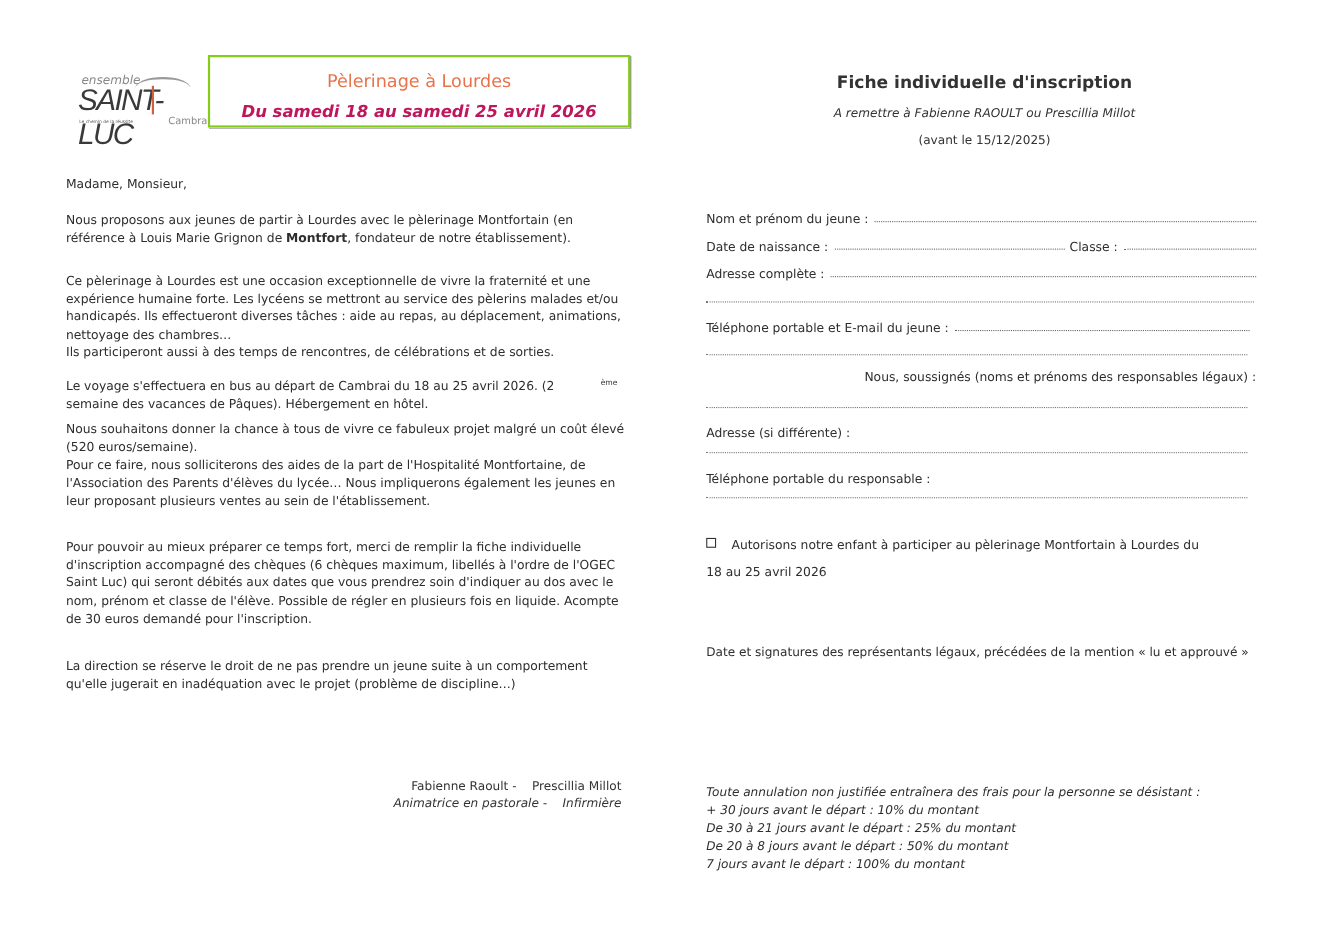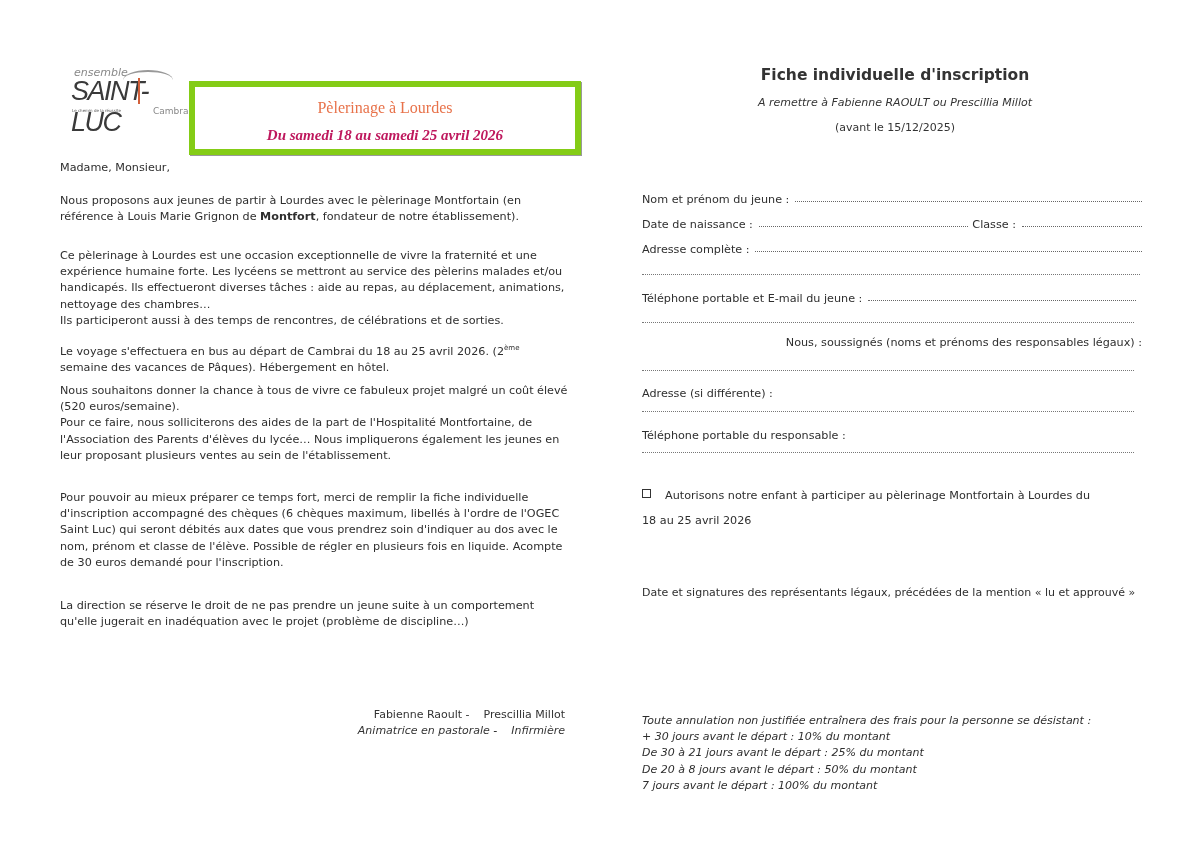--- a/index.html
+++ b/index.html
@@ -10,21 +10,21 @@
   .abs { position:absolute; }
   
   .logo { left:57px; top:66px; width:125px; height:56px;margin-left:11px; }
   .logo .ens { position:absolute; left:6px; top:0; font-size:11px; font-style:italic; color:#888; }
   .logo .main { position:absolute; left:3px; top:10px; font-size:27px; font-style:italic; color:#3a3a3a; letter-spacing:-1.5px; font-family:"Liberation Sans", sans-serif; }
   .logo .tag { position:absolute; left:4px; top:42px; font-size:4px; color:#555; }
   .logo .city { position:absolute; left:85px; top:40px; font-size:9px; color:#888; }
   .logo .arc { position:absolute; left:55px; top:4px; width:50px; height:18px; border-top:2px solid #999; border-radius:50% 50% 0 0; }
   .logo .plus { position:absolute; left:70px; top:12px; width:2px; height:26px; background:#d2603a; }
   
-  .hbox { left:189px; top:81px; width:380px; height:62px; border:6px solid #84cc16; box-shadow:1px 1px 0 #999;font-family:Liberation Serif, serif; }
+  .hbox { left:189px; top:50px; width:380px; height:62px; border:2px solid #84cc16; box-shadow:1px 1px 0 #999; }
   .hbox .t1 { position:absolute; left:0; right:0; top:12px; text-align:center; font-size:16px; color:#e8724a; }
   .hbox .t2 { position:absolute; left:0; right:0; top:40px; text-align:center; font-size:15px; font-style:italic; font-weight:bold; color:#be185d; }
   
   .lt { left:60px; width:510px; font-size:11.2px; line-height:16.2px; color:#2e2e2e; }
   .lt p { margin:0; }
   .red { color:#e0314a; }
   .sig { font-size:11px; line-height:16px; color:#333; }
   .sig .it { font-style:italic; }
   
   .rtitle { left:700px; width:390px; top:66px; text-align:center; font-size:15.5px; font-weight:bold; color:#333; }
@@ -57,21 +57,21 @@
 
 <div class="abs lt" style="top:193px;">
   <span>Nous proposons aux jeunes de partir à Lourdes avec le pèlerinage Montfortain (en référence à Louis Marie Grignon de </span><b>Montfort</b><span>, fondateur de notre établissement).</span>
 </div>
 
 <div class="abs lt" style="top:248px;">Ce pèlerinage à Lourdes est une occasion exceptionnelle de vivre la fraternité et une expérience humaine forte. Les lycéens se mettront au service des pèlerins malades et/ou handicapés. Ils effectueront diverses tâches : aide au repas, au déplacement, animations, nettoyage des chambres…</div>
 
 <div class="abs lt" style="top:313px;">Ils participeront aussi à des temps de rencontres, de célébrations et de sorties.</div>
 
 <div class="abs lt" style="top:340px;">
-  <span>Le voyage s'effectuera en bus au départ de Cambrai du 18 au 25 avril 2026. (2</span><sup style="font-size:7px;">ème</sup><span> semaine des vacances de Pâques). Hébergement en hôtel.</span>
+  <span>Le voyage s'effectuera en bus au départ de Cambrai du 18 au 25 avril 2026. (2</span><sup style="font-size:7px;margin-left:42px;">ème</sup><span> semaine des vacances de Pâques). Hébergement en hôtel.</span>
 </div>
 
 <div class="abs lt" style="top:383px;">
   <p>Nous souhaitons donner la chance à tous de vivre ce fabuleux projet malgré un coût élevé (520 euros/semaine).</p>
   <p>Pour ce faire, nous solliciterons des aides de la part de l'Hospitalité Montfortaine, de l'Association des Parents d'élèves du lycée… Nous impliquerons également les jeunes en leur proposant plusieurs ventes au sein de l'établissement.</p>
 </div>
 
 <div class="abs lt" style="top:490px;">Pour pouvoir au mieux préparer ce temps fort, merci de remplir la fiche individuelle d'inscription accompagné des chèques (6 chèques maximum, libellés à l'ordre de l'OGEC Saint Luc) qui seront débités aux dates que vous prendrez soin d'indiquer au dos avec le nom, prénom et classe de l'élève. Possible de régler en plusieurs fois en liquide. Acompte de 30 euros demandé pour l'inscription.</div>
 
 <div class="abs lt" style="top:598px;">La direction se réserve le droit de ne pas prendre un jeune suite à un comportement qu'elle jugerait en inadéquation avec le projet (problème de discipline…)</div>

